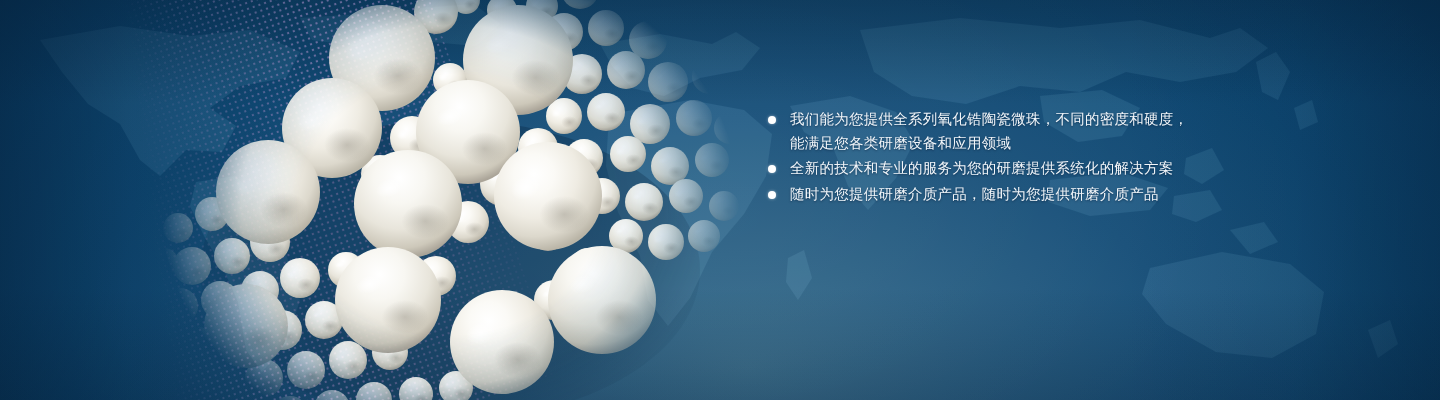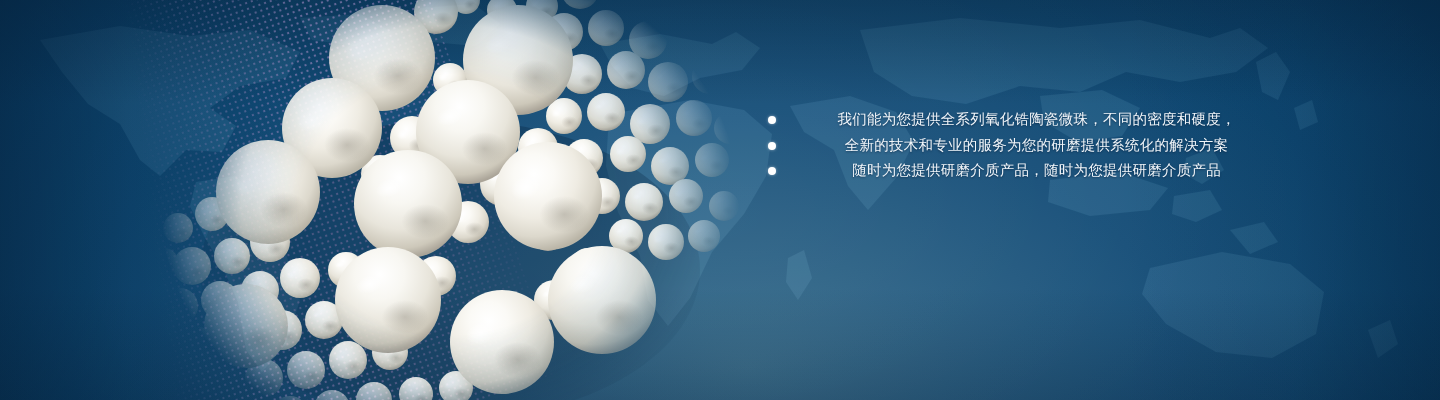--- a/index.html
+++ b/index.html
@@ -85,21 +85,20 @@
   .bullets{list-style:none;margin:0;padding:0;}
   .bullet{
     position:relative;
     padding-left:27px;
     margin-bottom:2px;
     color:#f2f6fa;
     font-size:14.5px;
     line-height:23.5px;
     letter-spacing:.25px;
     text-shadow:0 1px 2px rgba(0,20,45,.5);
-    text-align:center;
   }
   .dot{
     position:absolute;
     left:5px; top:8px;
     width:8px; height:8px;
     border-radius:50%;
     background:#ffffff;
     box-shadow:0 0 3px rgba(255,255,255,.5);
   }
   .bullet-line{display:block;}
@@ -310,20 +309,21 @@
   <div class="bg-edge-dark"></div>
 
   <div class="textcol">
 
 
     <ul class="bullets">
 
       <li class="bullet">
         <span class="dot"></span>
         <span class="bullet-line">我们能为您提供全系列氧化锆陶瓷微珠，不同的密度和硬度，</span>
+        <span class="bullet-line">能满足您各类研磨设备和应用领域</span>
       </li>
 
       <li class="bullet">
         <span class="dot"></span>
         <span class="bullet-line">全新的技术和专业的服务为您的研磨提供系统化的解决方案</span>
       </li>
 
       <li class="bullet">
         <span class="dot"></span>
         <span class="bullet-line">随时为您提供研磨介质产品，随时为您提供研磨介质产品</span>

